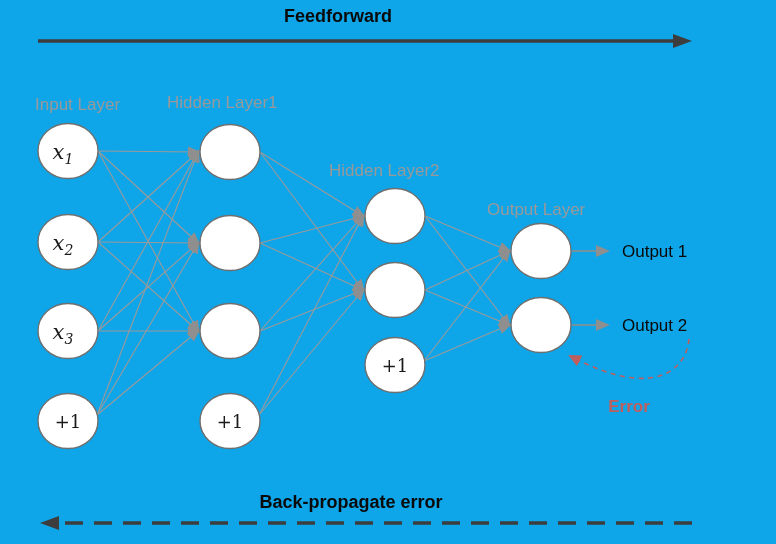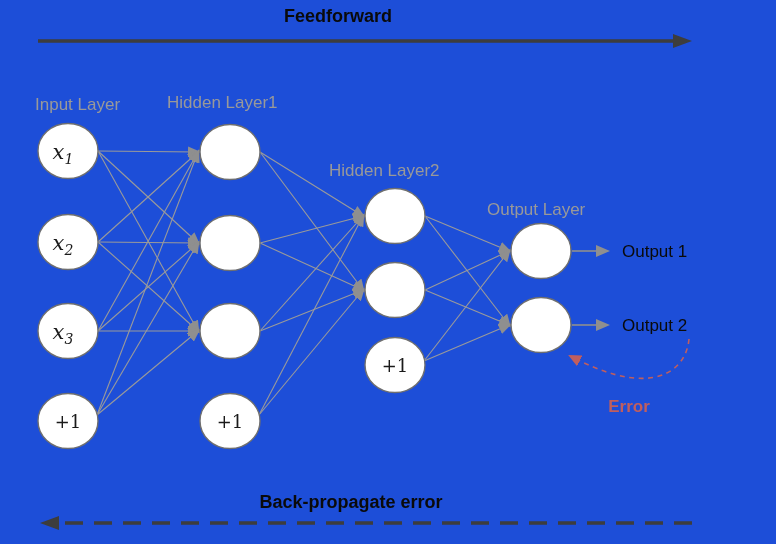--- a/index.html
+++ b/index.html
@@ -1,20 +1,20 @@
 <!DOCTYPE html>
 <html><head>
 <meta charset="utf-8">
 <style>
   html, body { margin: 0; padding: 0; background: #ffffff; }
   .stage {
     position: relative;
     width: 776px;
     height: 544px;
-    background: #1d4ed8;
+    background: #0ea5e9;
     font-family: "Liberation Sans", sans-serif;
     overflow: hidden;
   }
   svg { display: block; }
 
   .edge        { stroke: #9a9a9a; stroke-width: 1.1; fill: none; }
   .node        { fill: #ffffff; stroke: #6f6f6f; stroke-width: 1.4; }
   .layer-title { fill: #999999; font-size: 17px; font-family: "Liberation Sans", sans-serif; }
   .math-label  { fill: #1a1a1a; font-family: "DejaVu Serif", serif; font-style: italic; font-size: 21px; }
   .bias-label  { fill: #1a1a1a; font-family: "DejaVu Serif", serif; font-size: 18px; }

